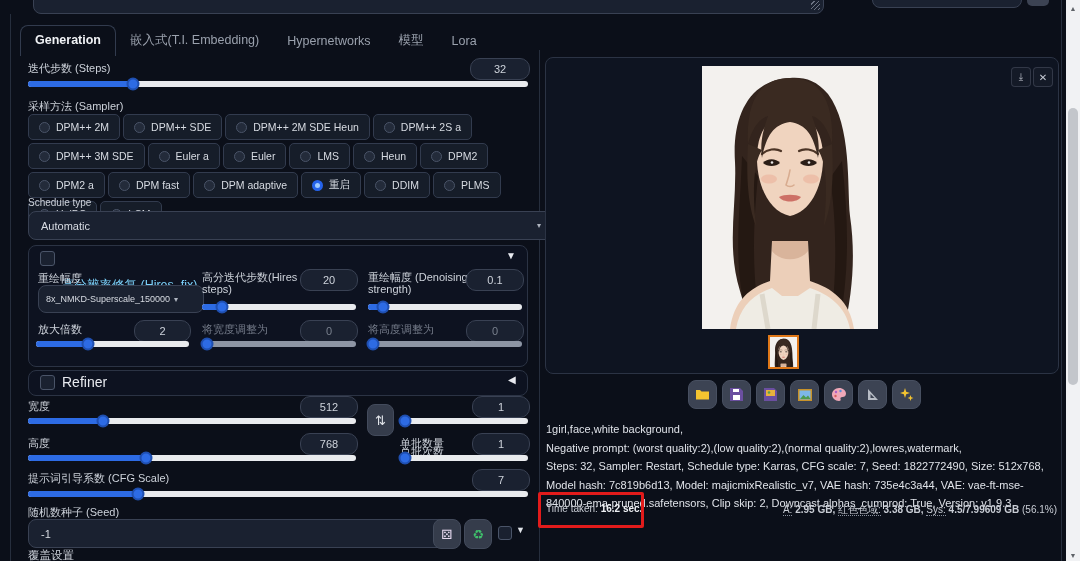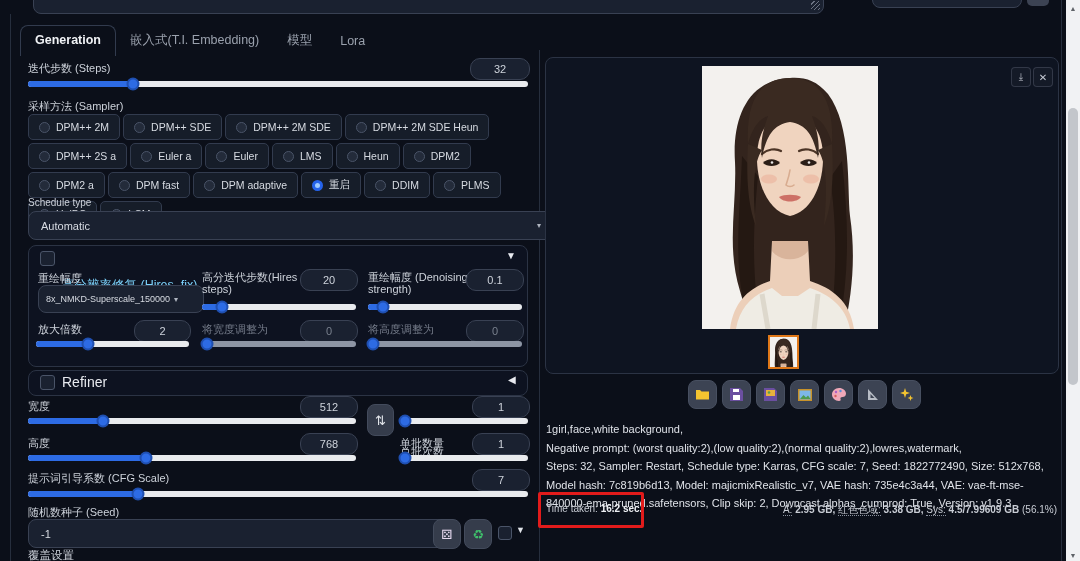--- a/index.html
+++ b/index.html
@@ -92,20 +92,21 @@
 <div class="abs" style="left:872px;top:-22px;width:148px;height:28px;background:#1a2130;border:1px solid #394153;border-radius:8px;"></div>
 <div class="abs" style="left:1027px;top:-16px;width:22px;height:22px;background:#3c4353;border-radius:5px;"></div>
 
 <div class="vline" style="left:10px;top:14px;height:547px;"></div>
 <div class="vline" style="left:539px;top:50px;height:511px;"></div>
 <div class="vline" style="left:1061px;top:0;height:561px;"></div>
 
 <div class="abs" style="left:20px;top:25px;display:flex;align-items:center;">
   <div class="tab active" style="height:16px;">Generation</div>
   <div class="tab">嵌入式(T.I. Embedding)</div>
+  <div class="tab">Hypernetworks</div>
   <div class="tab">模型</div>
   <div class="tab">Lora</div>
 </div>
 
 <div class="abs lbl" style="left:28px;top:61px;">迭代步数 (Steps)</div>
 <div class="abs numbox" style="left:470px;top:58px;width:58px;">32</div>
 <div class="slider" style="left:28px;top:81px;width:500px;">
   <div class="fill" style="width:21%"></div>
     <div class="knob" style="left:21%"></div>
 </div>
@@ -115,29 +116,29 @@
   <div class="chip">
       <span class="radio"></span>
       <span>DPM++ 2M</span>
     </div>
   <div class="chip">
       <span class="radio"></span>
       <span>DPM++ SDE</span>
     </div>
   <div class="chip">
       <span class="radio"></span>
-      <span>DPM++ 2M SDE</span>
-    </div>
-  <div class="chip">
-      <span class="radio"></span>
       <span>DPM++ 2M SDE Heun</span>
     </div>
   <div class="chip">
       <span class="radio"></span>
       <span>DPM++ 2S a</span>
+    </div>
+  <div class="chip">
+      <span class="radio"></span>
+      <span>DPM++ 3M SDE</span>
     </div>
   <div class="chip">
       <span class="radio"></span>
       <span>Euler a</span>
     </div>
   <div class="chip">
       <span class="radio"></span>
       <span>Euler</span>
     </div>
   <div class="chip">

